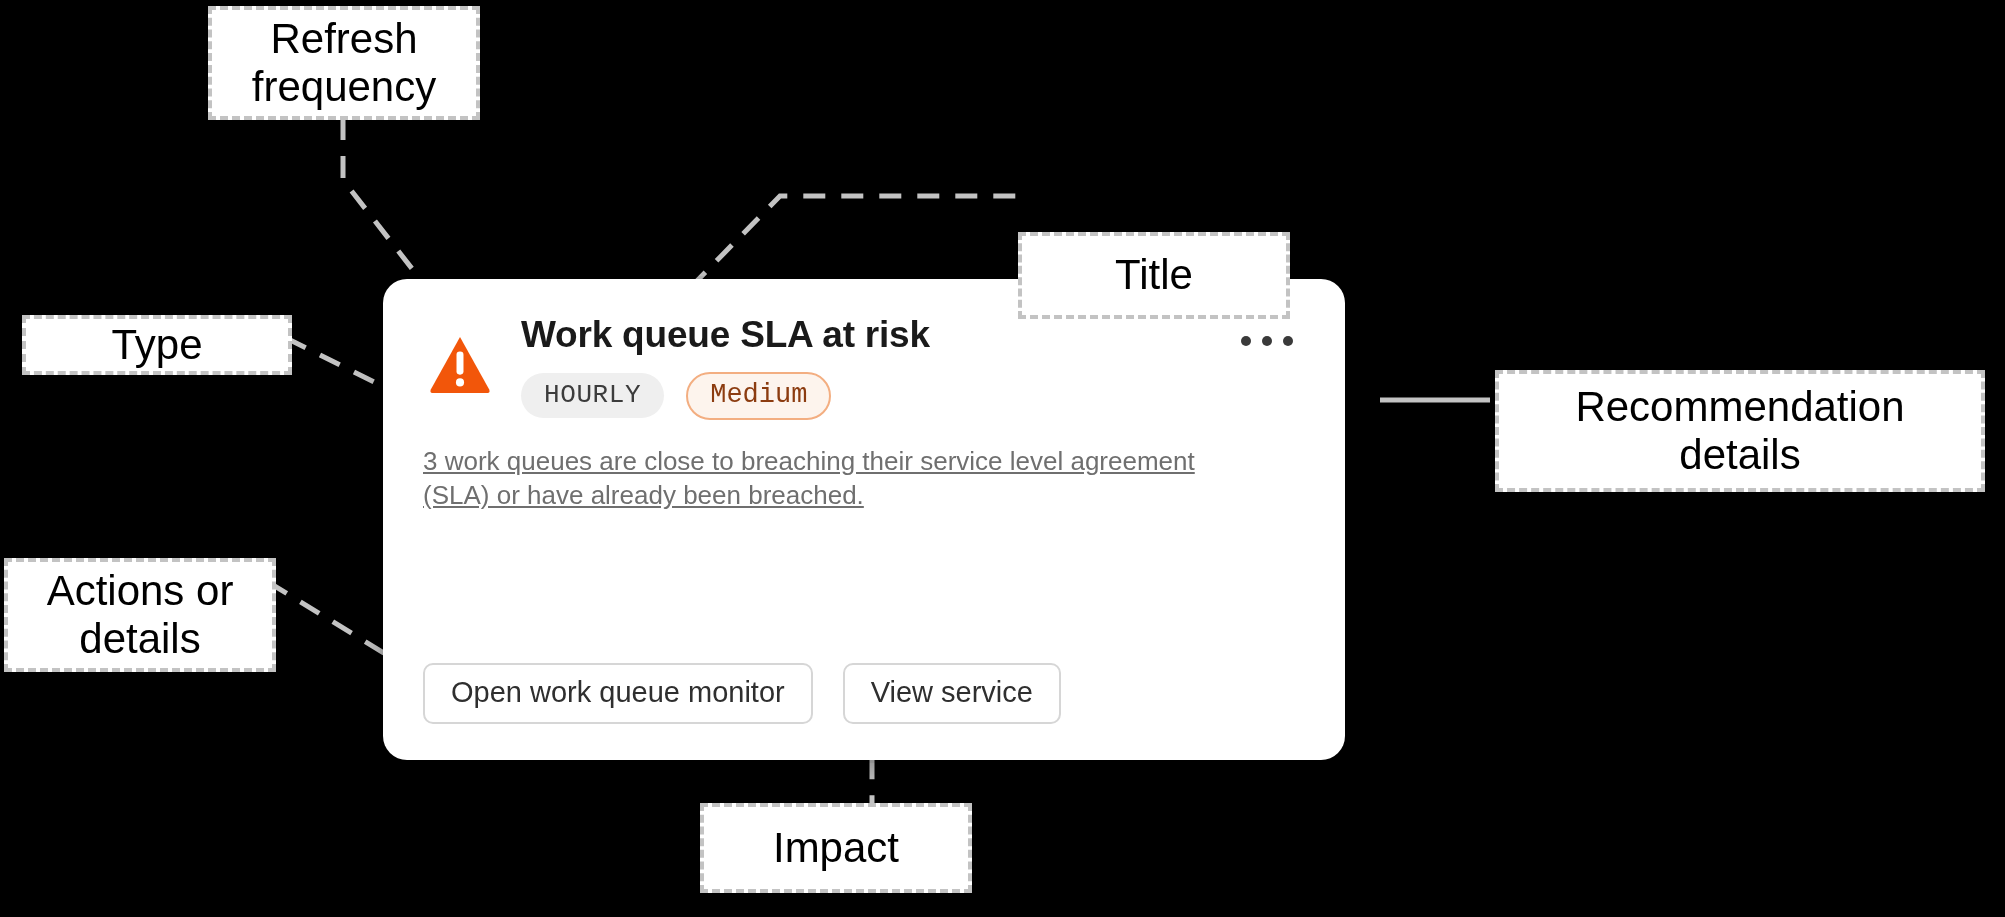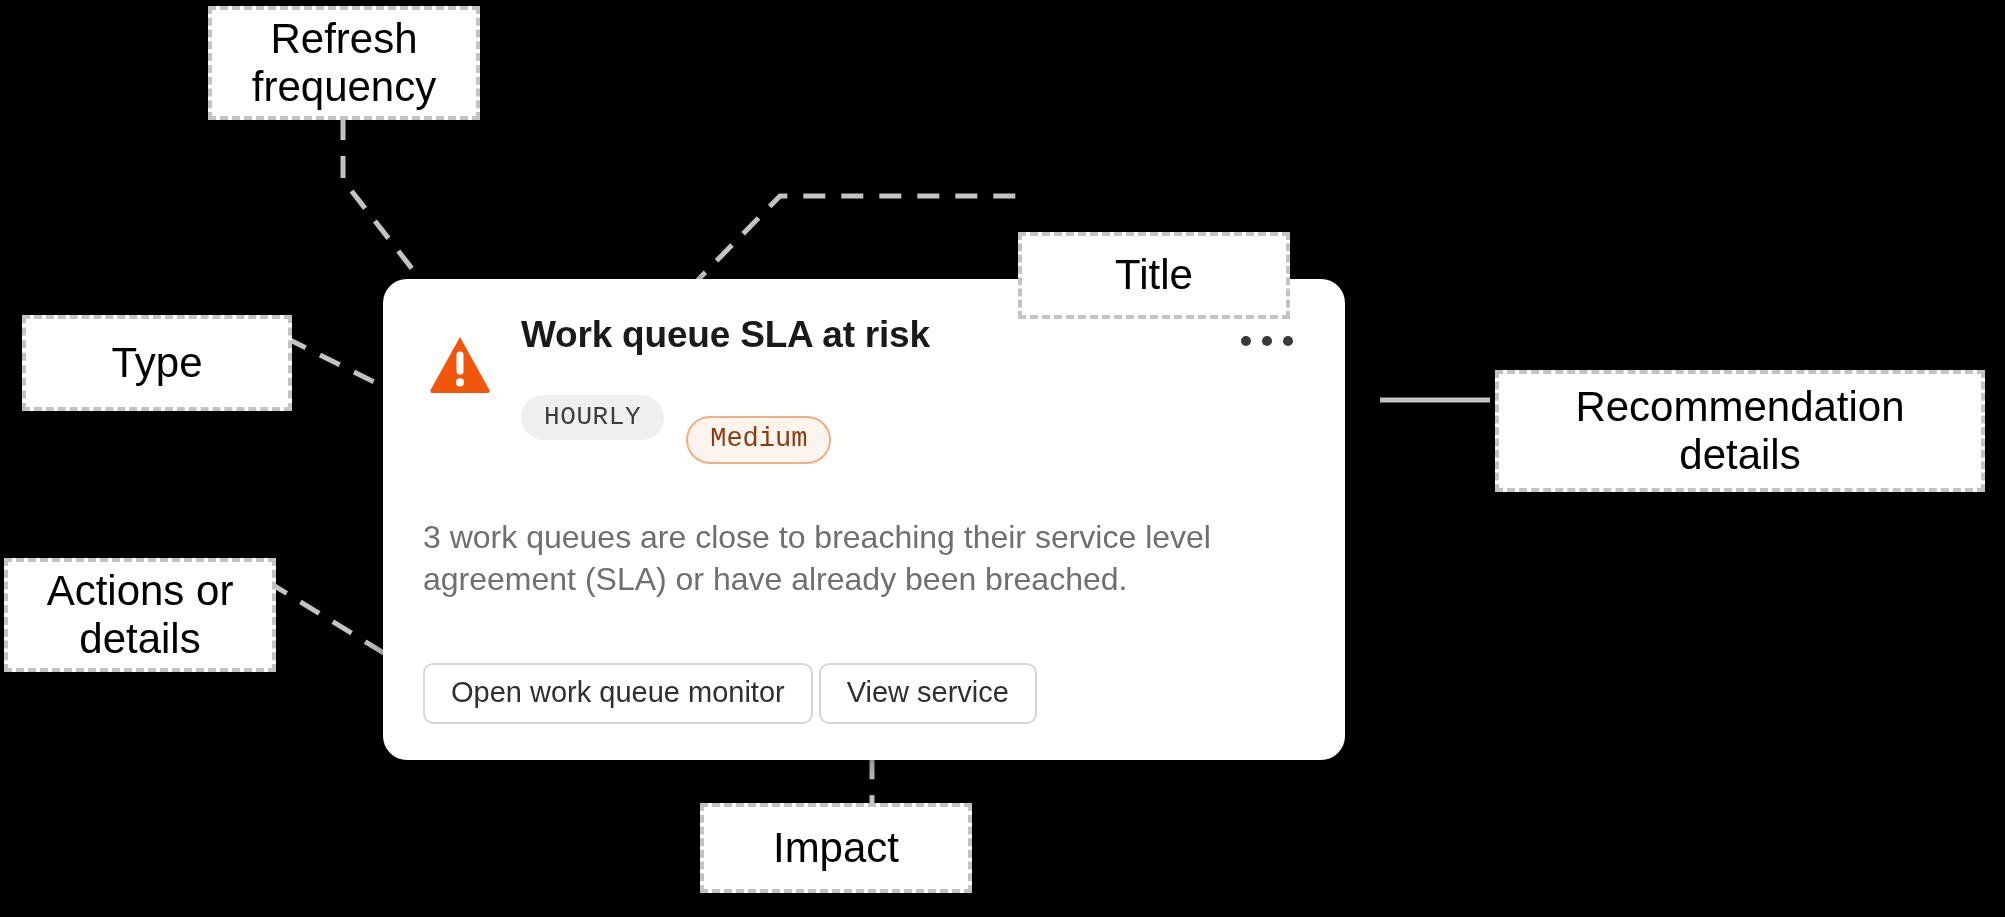--- a/index.html
+++ b/index.html
@@ -119,53 +119,53 @@
     line-height: 1;
   }
   .chip-sev {
     background: #fdf4ed;
     color: #8c3c10;
     border: 2px solid #f3ae81;
     border-radius: 999px;
     padding: 8px 22px 9px 22px;
     font-size: 27px;
     line-height: 1;
-    margin-top: 44px;
   }
   .kebab {
     position: absolute;
     right: 52px;
     top: 52px;
     display: flex;
     gap: 11px;
     align-items: center;
     height: 20px;
   }
   .kebab i {
     display: block;
     width: 10px;
     height: 10px;
     border-radius: 50%;
     background: #3a3a3a;
   }
 
   .card-body {
-    margin-top: 52px;
-    font-size: 32px;
+    margin-top: 24px;
+    font-size: 26px;
     line-height: 1.32;
     color: #6f6f6f;
     max-width: 840px;
+    text-decoration: underline;
   }
 
   .card-actions {
     position: absolute;
     left: 40px;
     bottom: 36px;
     display: flex;
-    gap: 6px;
+    gap: 30px;
   }
   .btn {
     background: #ffffff;
     border: 2px solid #d6d6d6;
     border-radius: 10px;
     color: #2f2f2f;
     font-size: 29px;
     padding: 13px 26px 15px 26px;
     line-height: 1;
     cursor: pointer;
@@ -237,21 +237,21 @@
         <button class="btn">View service</button>
       </div>
 
     </div>
   </div>
 
   <div class="callout" style="left:208px; top:6px; width:272px; height:114px;">
     <span>Refresh frequency</span>
   </div>
 
-  <div class="callout" style="left:22px; top:315px; width:270px; height:96px;">
+  <div class="callout" style="left:22px; top:315px; width:270px; height:60px;">
     <span>Type</span>
   </div>
 
   <div class="callout" style="left:1018px; top:232px; width:272px; height:87px;">
     <span>Title</span>
   </div>
 
   <div class="callout" style="left:1495px; top:370px; width:490px; height:122px;">
     <span>Recommendation details</span>
   </div>

